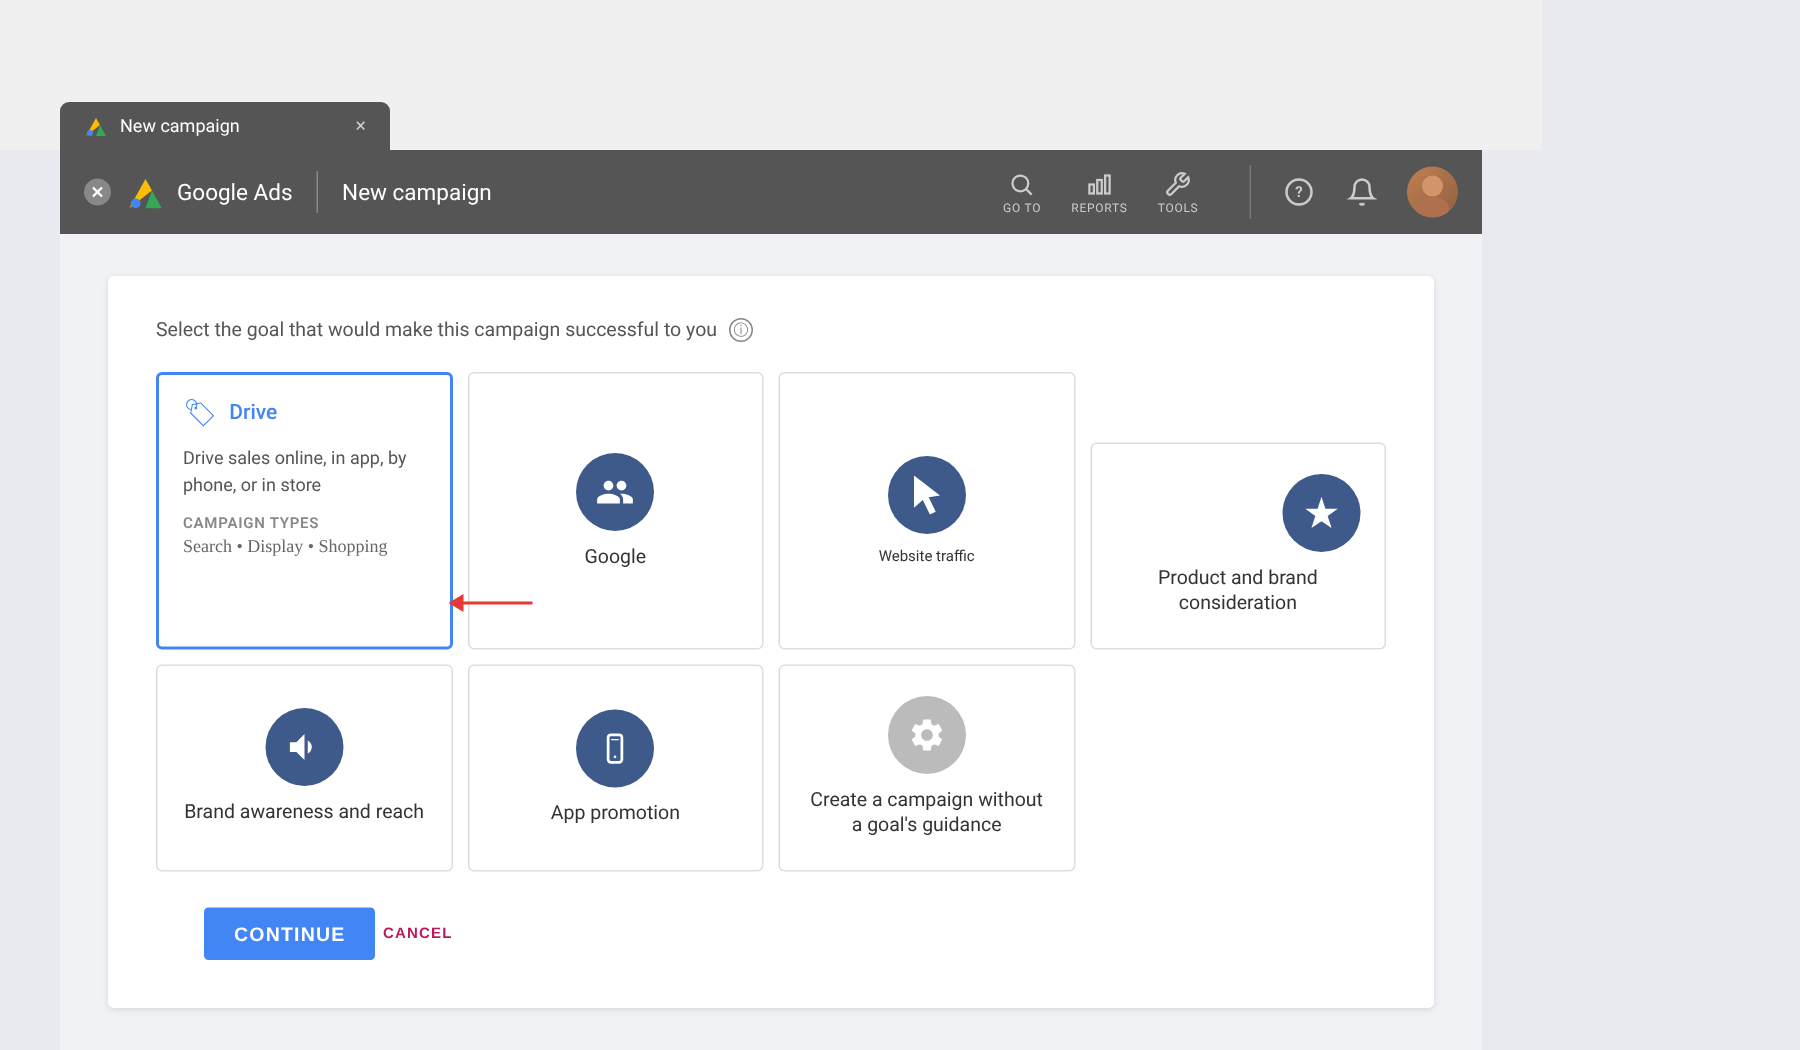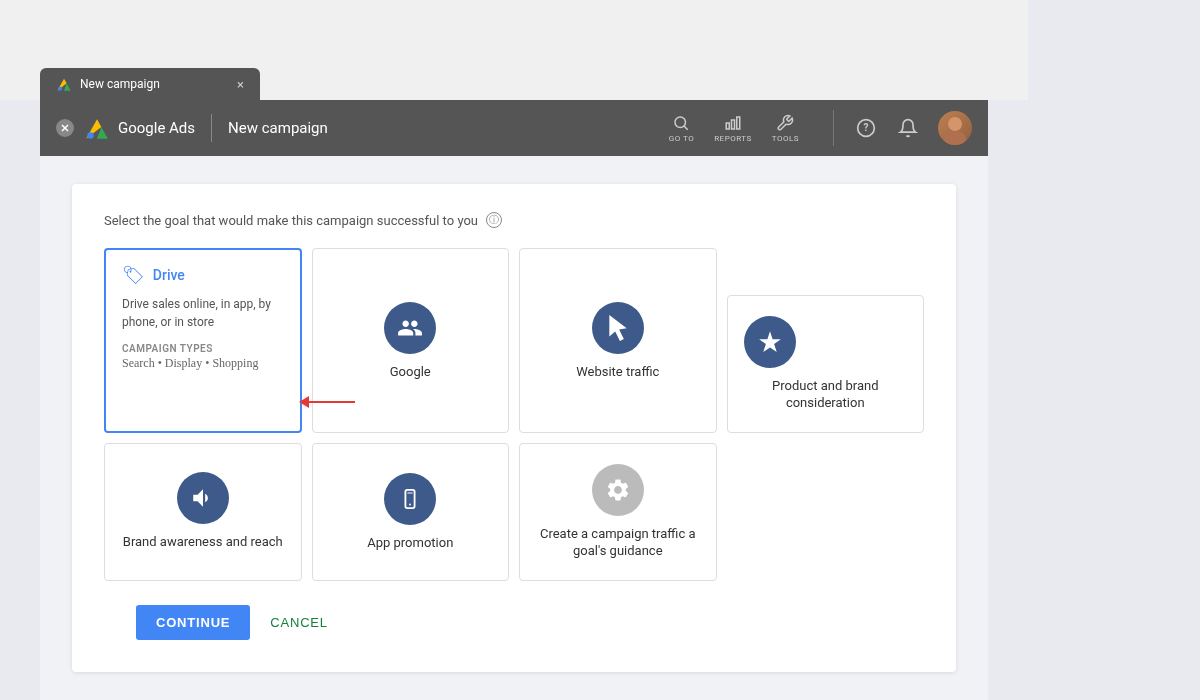--- a/index.html
+++ b/index.html
@@ -135,24 +135,24 @@
           </div>
           <span style="font-size:13px; color:#333; text-align:center;">Google</span>
         </div>
 
         <div style="border:1px solid #ddd; border-radius:4px; padding:20px 16px; cursor:pointer; background:#fff; display:flex; flex-direction:column; align-items:center; gap:10px; min-height:120px; justify-content:center;">
           <div style="width:52px; height:52px; border-radius:50%; background:#3d5a8a; display:flex; align-items:center; justify-content:center;">
             <svg width="26" height="26" viewBox="0 0 24 24" fill="white">
               <path d="M4 0l16 12.279-6.951 1.17 4.325 8.817-3.596 1.734-4.35-8.879-5.428 4.702z"></path>
             </svg>
           </div>
-          <span style="font-size:13px; color:#333; text-align:center;">Website traffic</span>
-        </div>
-
-        <div style="border:1px solid #ddd; border-radius:4px; padding:20px 16px; cursor:pointer; background:#fff; display:flex; flex-direction:column; align-items:flex-start; gap:10px; min-height:120px; justify-content:center;margin-top:47px;">
+          <span style="font-size:10px; color:#333; text-align:center;">Website traffic</span>
+        </div>
+
+        <div style="border:1px solid #ddd; border-radius:4px; padding:20px 16px; cursor:pointer; background:#fff; display:flex; flex-direction:column; align-items:flex-end; gap:10px; min-height:120px; justify-content:center;margin-top:47px;">
           <div style="width:52px; height:52px; border-radius:50%; background:#3d5a8a; display:flex; align-items:center; justify-content:center;">
             <svg width="26" height="26" viewBox="0 0 24 24" fill="white">
               <path d="M12 2l2.4 7.4H22l-6.2 4.5 2.4 7.4L12 17l-6.2 4.3 2.4-7.4L2 9.4h7.6z"></path>
             </svg>
           </div>
           <span style="font-size:13px; color:#333; text-align:center; line-height:1.3;">Product and brand consideration</span>
         </div>
       </div>
 
       <div style="display:grid; grid-template-columns: repeat(4, 1fr); gap:10px; margin-bottom:0;">
@@ -176,27 +176,27 @@
           </div>
           <span style="font-size:13px; color:#333; text-align:center;">App promotion</span>
         </div>
 
         <div style="border:1px solid #ddd; border-radius:4px; padding:20px 16px; cursor:pointer; background:#fff; display:flex; flex-direction:column; align-items:center; gap:10px; min-height:120px; justify-content:center;">
           <div style="width:52px; height:52px; border-radius:50%; background:#bbb; display:flex; align-items:center; justify-content:center;">
             <svg width="26" height="26" viewBox="0 0 24 24" fill="white">
               <path d="M19.14 12.94c.04-.3.06-.61.06-.94 0-.32-.02-.64-.07-.94l2.03-1.58c.18-.14.23-.41.12-.61l-1.92-3.32c-.12-.22-.37-.29-.59-.22l-2.39.96c-.5-.38-1.03-.7-1.62-.94l-.36-2.54c-.04-.24-.24-.41-.48-.41h-3.84c-.24 0-.43.17-.47.41l-.36 2.54c-.59.24-1.13.57-1.62.94l-2.39-.96c-.22-.08-.47 0-.59.22L2.74 8.87c-.12.21-.08.47.12.61l2.03 1.58c-.05.3-.09.63-.09.94s.02.64.07.94l-2.03 1.58c-.18.14-.23.41-.12.61l1.92 3.32c.12.22.37.29.59.22l2.39-.96c.5.38 1.03.7 1.62.94l.36 2.54c.05.24.24.41.48.41h3.84c.24 0 .44-.17.47-.41l.36-2.54c.59-.24 1.13-.56 1.62-.94l2.39.96c.22.08.47 0 .59-.22l1.92-3.32c.12-.22.07-.47-.12-.61l-2.01-1.58zM12 15.6c-1.98 0-3.6-1.62-3.6-3.6s1.62-3.6 3.6-3.6 3.6 1.62 3.6 3.6-1.62 3.6-3.6 3.6z"></path>
             </svg>
           </div>
-          <span style="font-size:13px; color:#333; text-align:center; line-height:1.3;">Create a campaign traffic a goal's guidance</span>
+          <span style="font-size:13px; color:#333; text-align:center; line-height:1.3;">Create a campaign without a goal's guidance</span>
         </div>
 
         <div style="border-radius:4px; background:transparent;"></div>
       </div>
 
-      <div style="display:flex; align-items:center; gap:20px; margin-top:24px;padding-left:32px;">
+      <div style="display:flex; align-items:center; gap:5px; margin-top:24px;padding-left:32px;">
         <button style="background:#4285f4; color:#fff; border:none; padding:10px 20px; font-size:13px; font-weight:600; border-radius:3px; cursor:pointer; letter-spacing:0.8px; text-transform:uppercase;">CONTINUE</button>
-        <button style="background:transparent; border:none; color:#15803d; font-size:13px; font-weight:400; cursor:pointer; letter-spacing:0.8px; text-transform:uppercase;">CANCEL</button>
+        <button style="background:transparent; border:none; color:#be185d; font-size:10px; font-weight:700; cursor:pointer; letter-spacing:0.8px; text-transform:uppercase;">CANCEL</button>
       </div>
 
     </div>
   </div>
 
 </div>
 
 </body></html>

